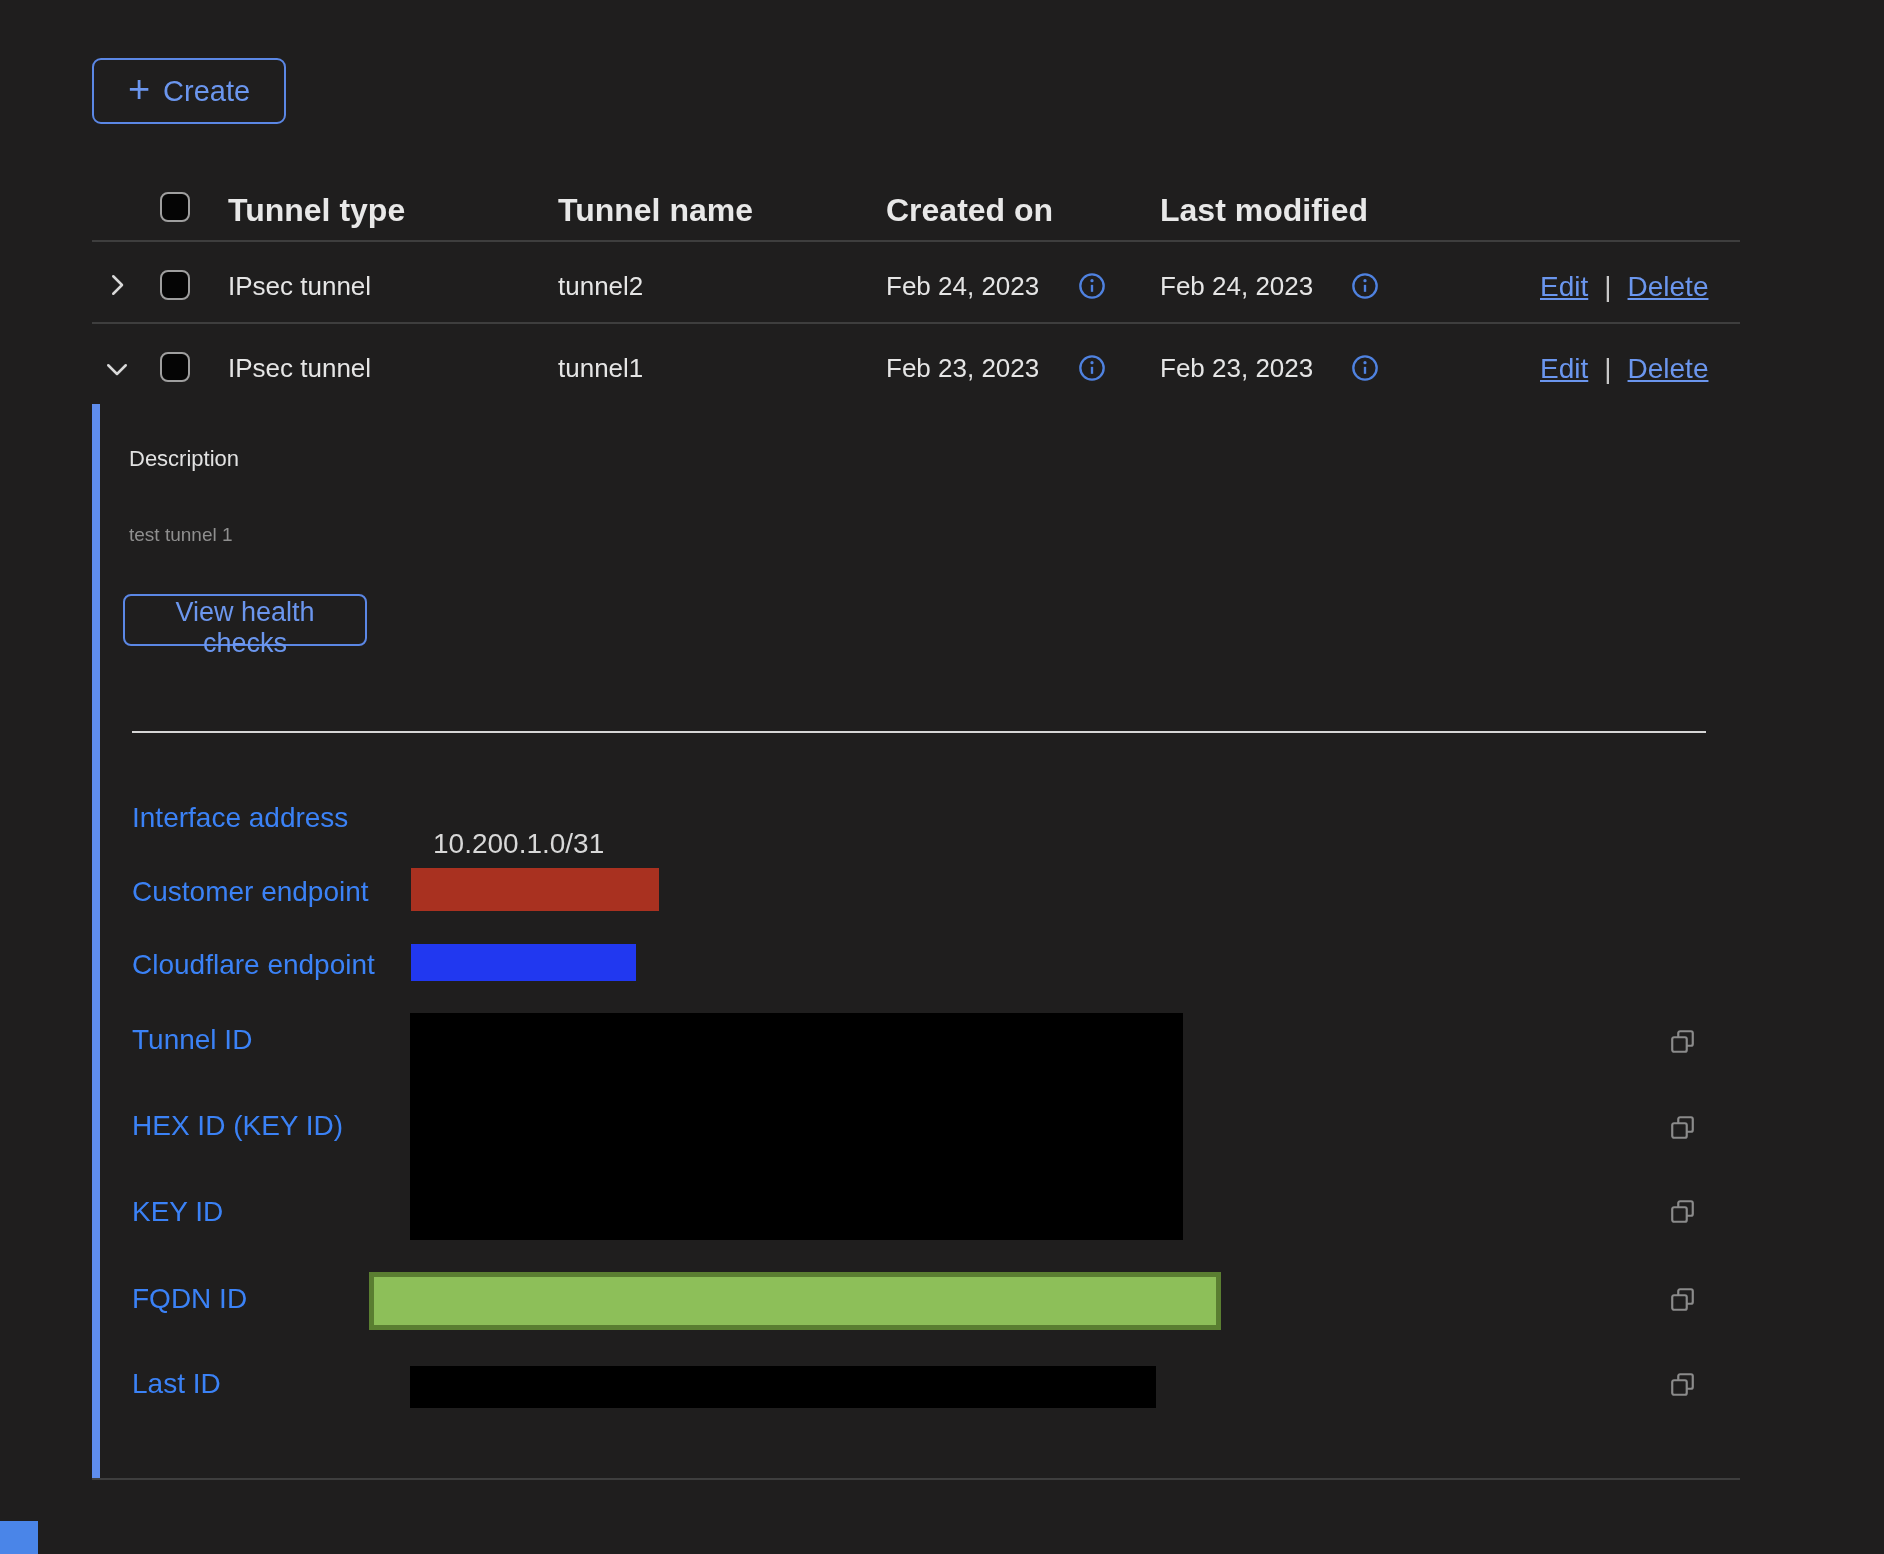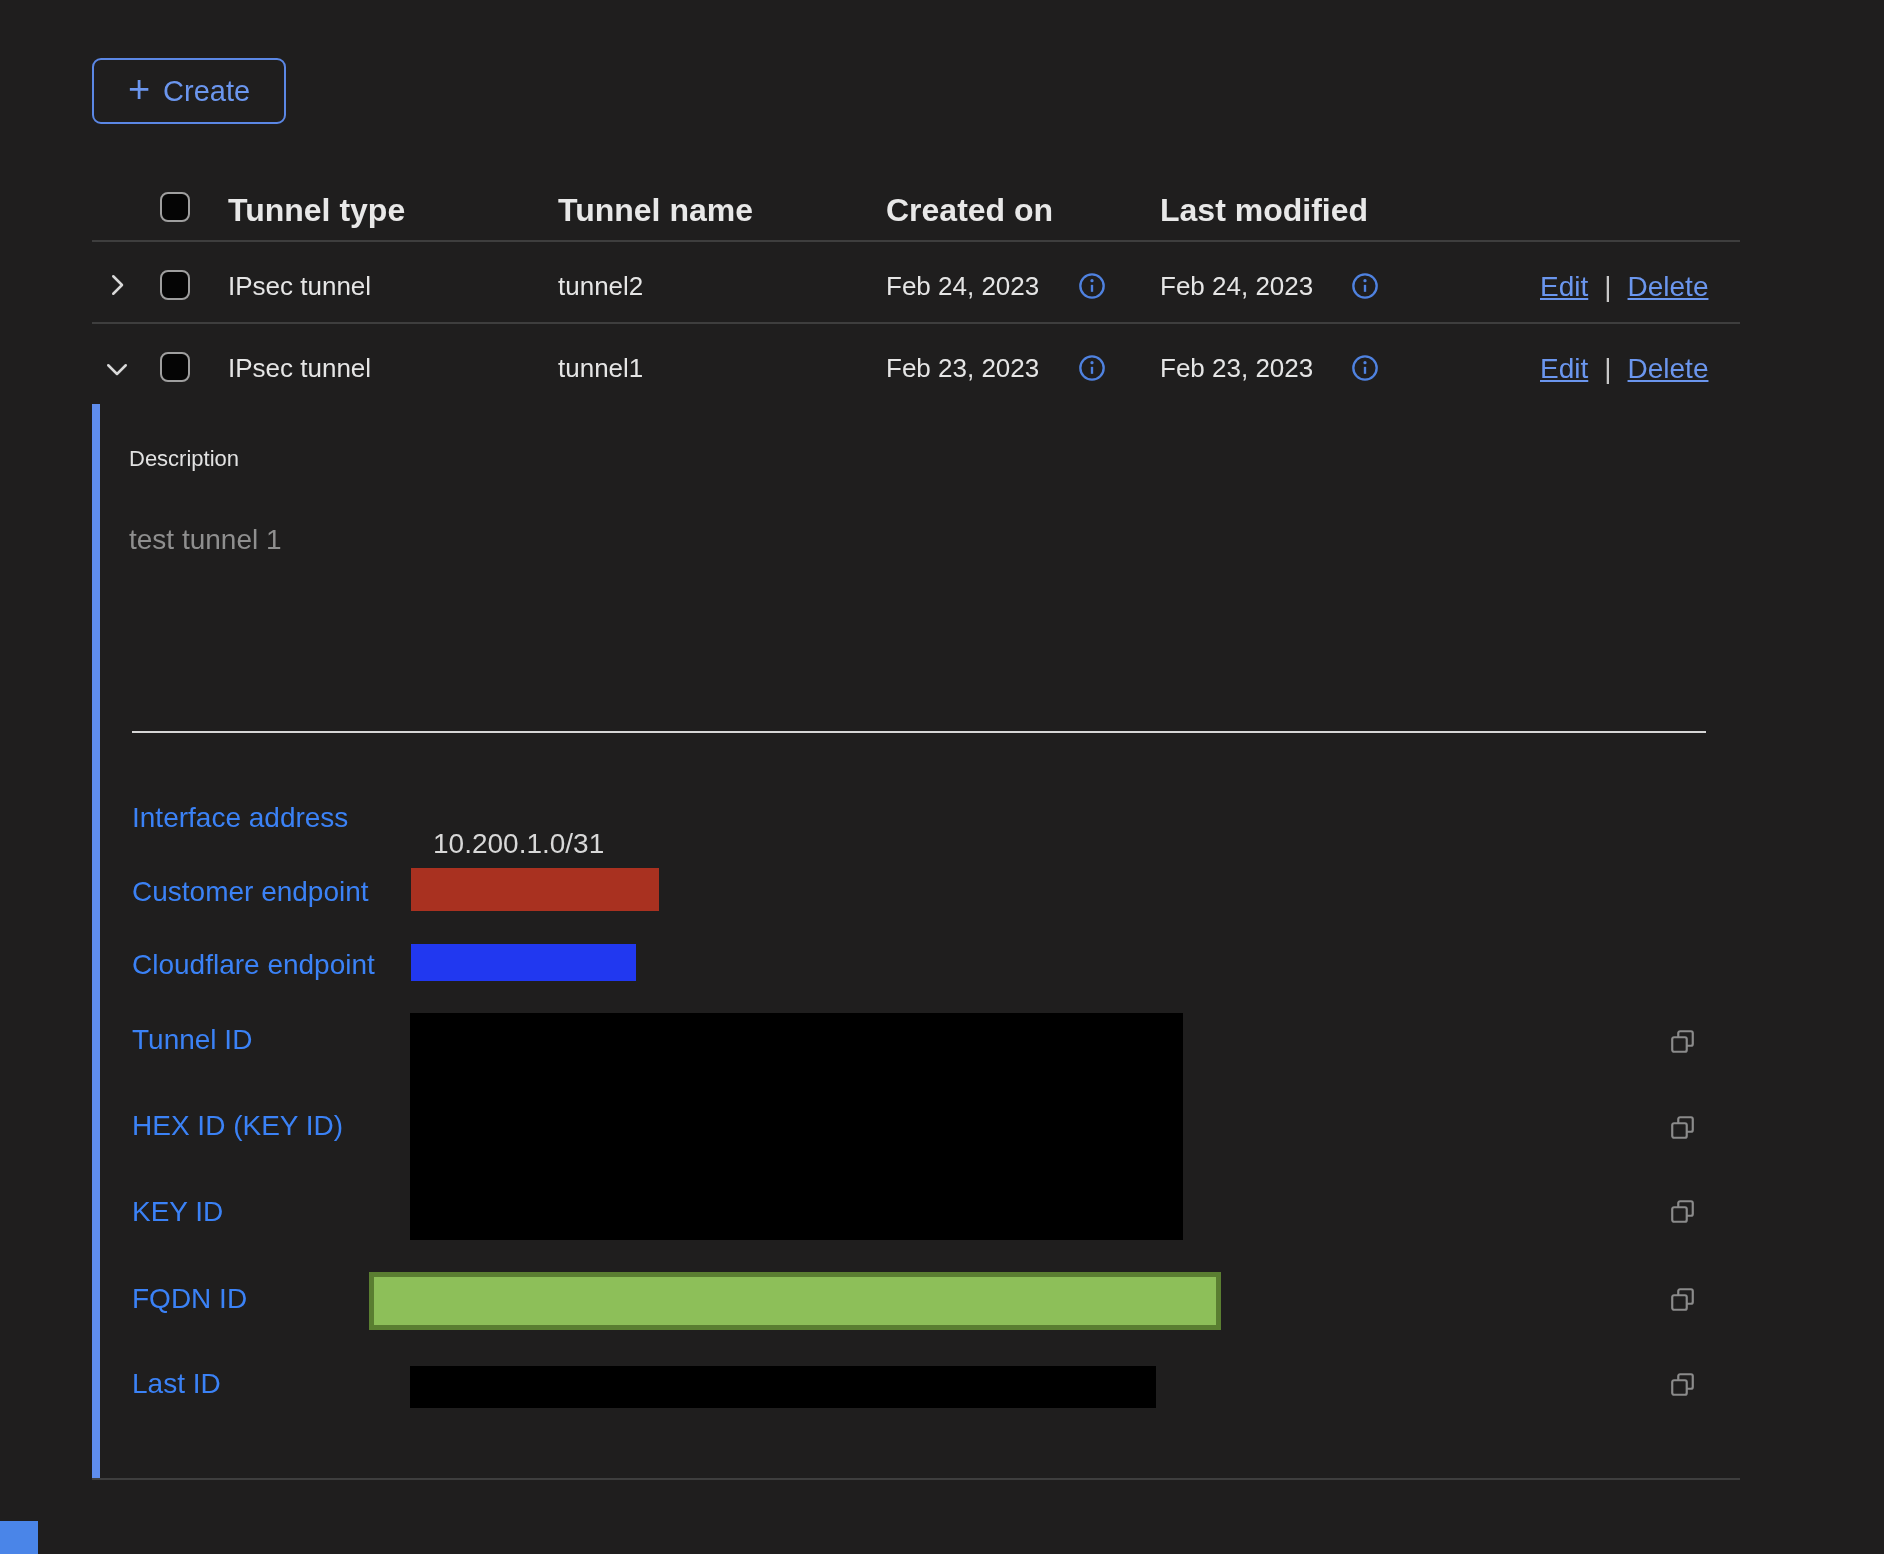--- a/index.html
+++ b/index.html
@@ -36,21 +36,21 @@
   .info{position:absolute;cursor:pointer;line-height:0;}
   .i-created{left:1078px}.i-modified{left:1351px}
   .i-r1{top:272px}.i-r2{top:354px}
   .actions{position:absolute;left:1540px;display:flex;gap:16px;font-size:28px;white-space:nowrap;justify-content:flex-end;}
   .a-r1{top:271px}.a-r2{top:353px}
   .link{color:#6b96ee;text-decoration:underline;cursor:pointer;}
   .pipe{color:#c8c8c8;}
   
   .blue-bar{position:absolute;left:92px;top:404px;width:8px;height:1074px;background:#5f8ded;}
   .desc-label{position:absolute;left:129px;top:446px;font-size:22px;color:#e2e2e2;}
-  .desc-value{position:absolute;left:129px;top:524px;font-size:28px;color:#8f8f8f;}
+  .desc-value{position:absolute;left:129px;top:524px;font-size:19px;color:#8f8f8f;}
   .health-btn{
     position:absolute;left:123px;top:594px;width:244px;height:52px;box-sizing:border-box;
     background:transparent;border:2px solid #5b87e5;border-radius:8px;color:#6b96ee;
     font-size:27px;font-family:"Liberation Sans",sans-serif;cursor:pointer;
   }
   .flabel{position:absolute;left:132px;font-size:28px;color:#3b82f6;white-space:nowrap;}
   .f-interface{top:802px}.f-customer{top:876px}.f-cloudflare{top:949px}
   .f-tunnelid{top:1024px}.f-hexid{top:1110px}.f-keyid{top:1196px}
   .f-fqdn{top:1283px}.f-userid{top:1368px}
   .fvalue{position:absolute;left:433px;top:828px;font-size:28px;color:#d8d8d8;}
@@ -141,20 +141,21 @@
     <a class="link">Edit</a>
     <span class="pipe">|</span>
     <a class="link">Delete</a>
   </span>
 
   <div class="blue-bar"></div>
 
   <div class="desc-label">Description</div>
   <div class="desc-value">test tunnel 1</div>
 
+  <button class="health-btn">View health checks</button>
 
   <div class="hl-mid"></div>
 
   <span class="flabel f-interface">Interface address</span>
   <span class="fvalue">10.200.1.0/31</span>
 
   <span class="flabel f-customer">Customer endpoint</span>
   <div class="redact red-block"></div>
 
   <span class="flabel f-cloudflare">Cloudflare endpoint</span>

